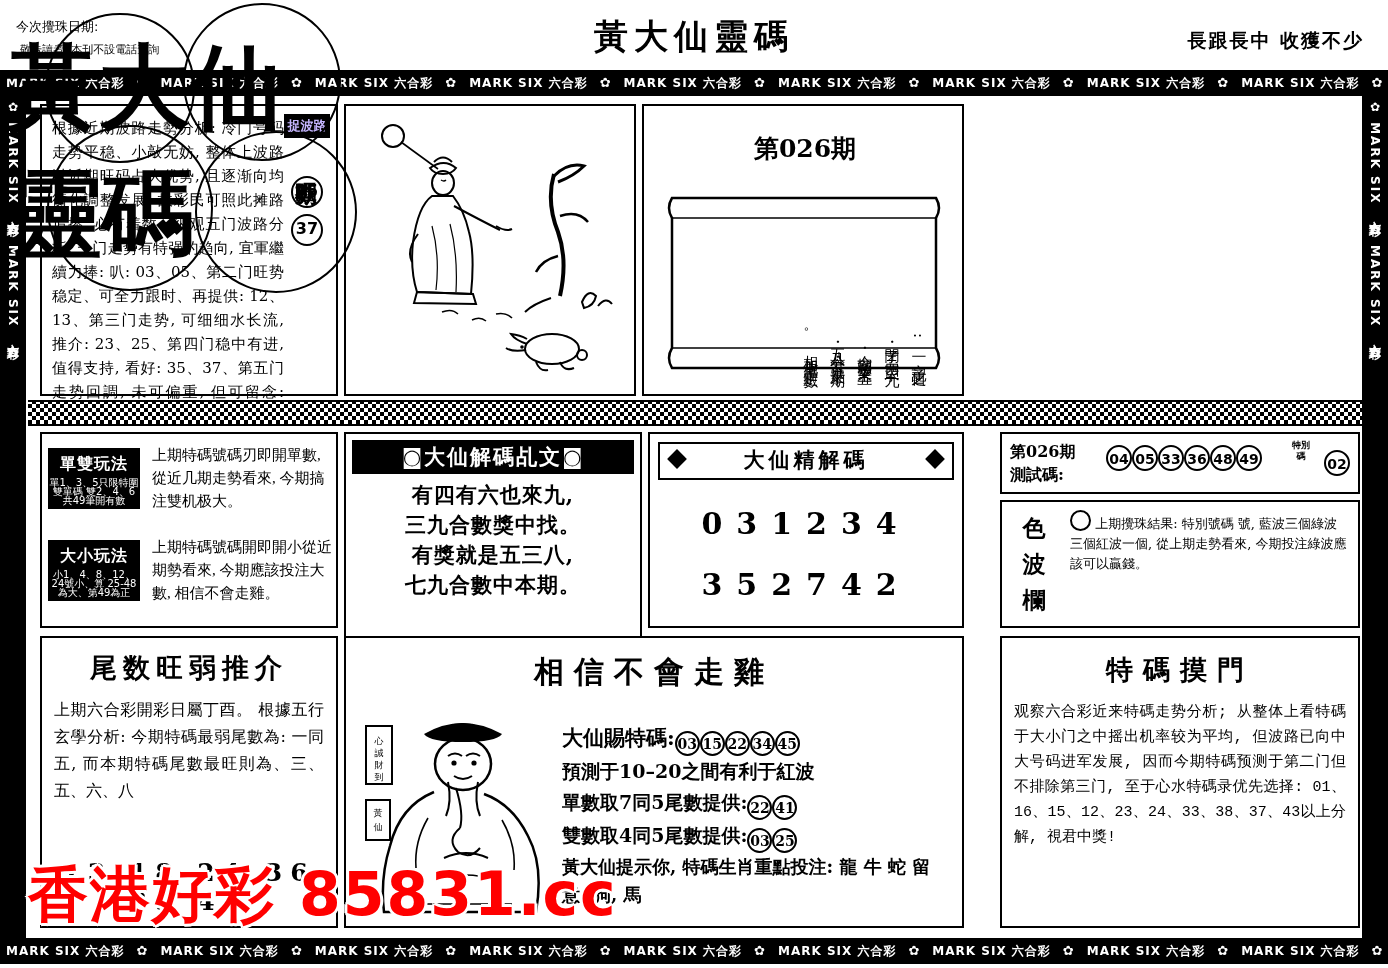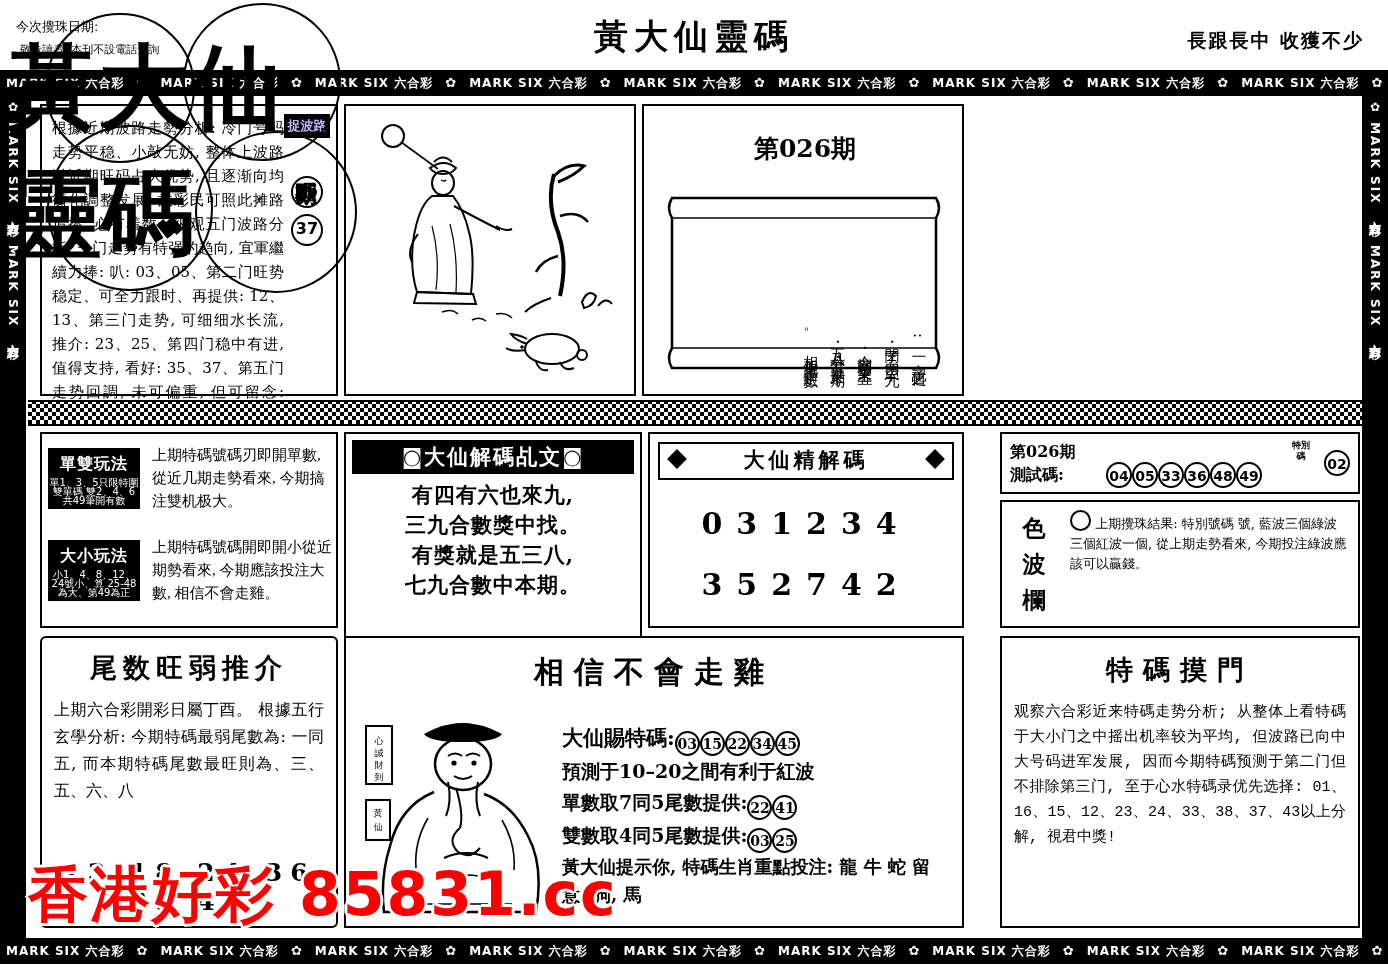--- a/index.html
+++ b/index.html
@@ -71,21 +71,21 @@
   #test-box{left:1000px;top:432px;width:360px;height:62px;}
   #test-label{position:absolute;left:8px;top:6px;font-size:16px;font-weight:bold;line-height:23px;font-family:"DejaVu Serif",serif;}
   .ball{display:inline-block;width:26px;height:26px;border:2px solid #000;border-radius:50%;line-height:24px;text-align:center;font-size:14px;font-weight:bold;box-sizing:border-box;}
 
   #color-box{left:1000px;top:500px;width:360px;height:128px;}
   #color-label{position:absolute;left:10px;top:8px;width:44px;text-align:center;font-size:23px;font-weight:bold;line-height:36px;font-family:"DejaVu Serif",serif;}
   #color-text{position:absolute;left:68px;top:8px;width:280px;font-size:13px;line-height:20px;font-family:"DejaVu Serif",serif;}
   .ocircle{display:inline-block;width:17px;height:17px;border:2px solid #000;border-radius:50%;vertical-align:-3px;}
 
   
-  #tail-box{left:40px;top:636px;width:298px;height:292px;border-radius:6px;}
+  #tail-box{left:40px;top:636px;width:298px;height:292px;}
   #tail-title{text-align:center;font-size:27px;font-weight:bold;letter-spacing:6px;margin-top:12px;font-family:"DejaVu Serif",serif;}
   #tail-text{margin:10px 12px 0;font-size:16px;line-height:27px;font-family:"DejaVu Serif",serif;text-align:justify;}
   #tail-nums{position:absolute;left:0;bottom:10px;width:294px;text-align:center;font-size:25px;font-weight:bold;letter-spacing:8px;font-family:"DejaVu Serif",serif;}
 
   #pred-box{left:344px;top:636px;width:620px;height:292px;}
   #pred-title{text-align:center;font-size:30px;font-weight:bold;letter-spacing:10px;margin-top:14px;font-family:"DejaVu Serif",serif;}
   #pred-body{position:absolute;left:216px;top:84px;width:392px;font-size:19px;line-height:31px;font-family:"DejaVu Serif",serif;font-weight:bold;}
   .oball{display:inline-block;width:25px;height:25px;border:2px solid #000;border-radius:50%;line-height:22px;text-align:center;font-size:14px;font-weight:bold;box-sizing:border-box;vertical-align:-4px;}
   #god-svg{position:absolute;left:16px;top:70px;}
 
@@ -249,21 +249,21 @@
     <div class="jie-nums" style="margin-top:26px;">
       <span>35</span><span>27</span><span>42</span>
     </div>
   </div>
 
   <div class="box" id="test-box">
     <div id="test-label">
       <div>第026期</div>
       <div>測試碼:</div>
     </div>
-    <div style="position:absolute;left:104px;top:28px;">
+    <div style="position:absolute;left:104px;top:11px;">
       <span class="ball">04</span><span class="ball">05</span><span class="ball">33</span><span class="ball">36</span><span class="ball">48</span><span class="ball">49</span>
     </div>
     <div style="position:absolute;right:48px;top:6px;font-size:9px;line-height:11px;width:18px;text-align:center;font-weight:bold;">特別碼</div>
     <div style="position:absolute;right:8px;top:16px;">
       <span class="ball">02</span>
     </div>
   </div>
 
   <div class="box" id="color-box">
     <div id="color-label">色波欄</div>

